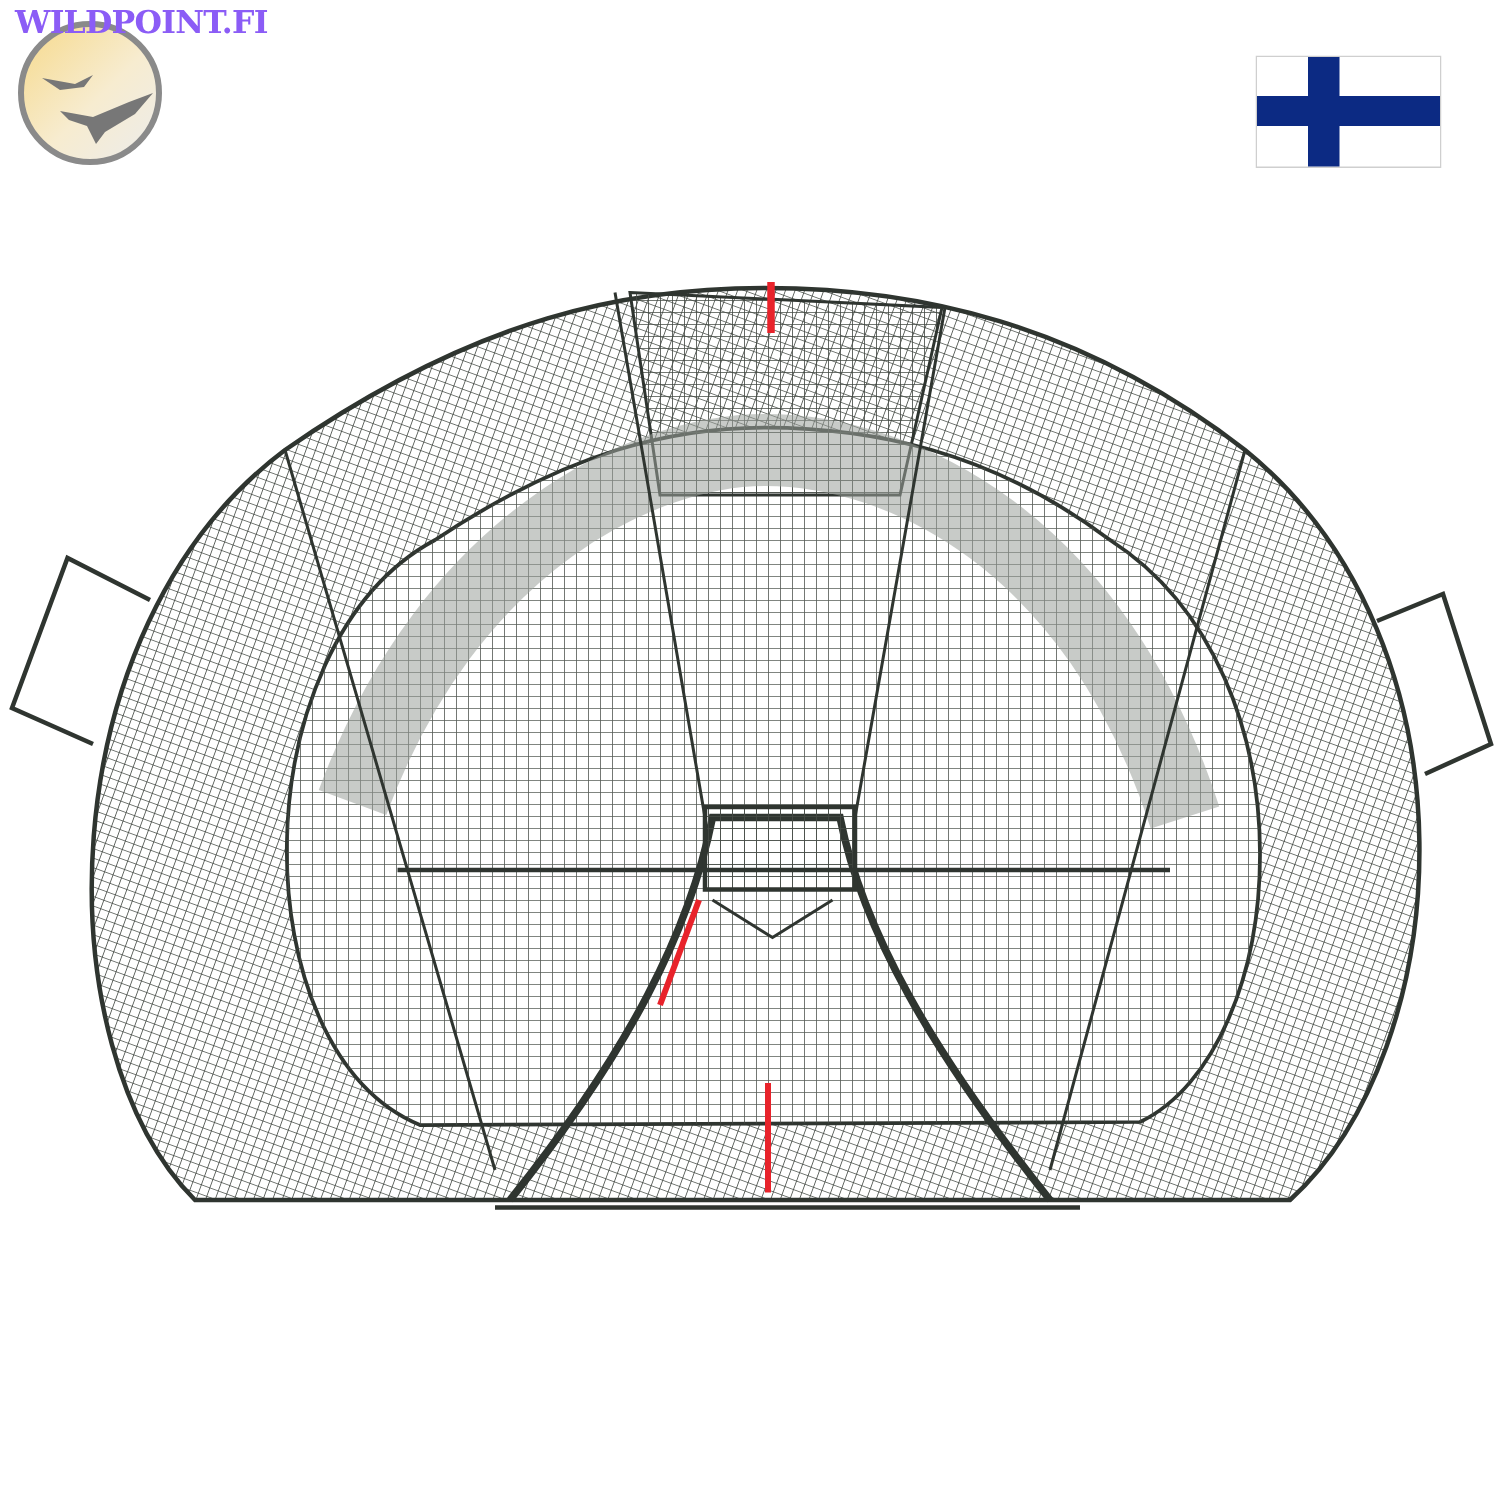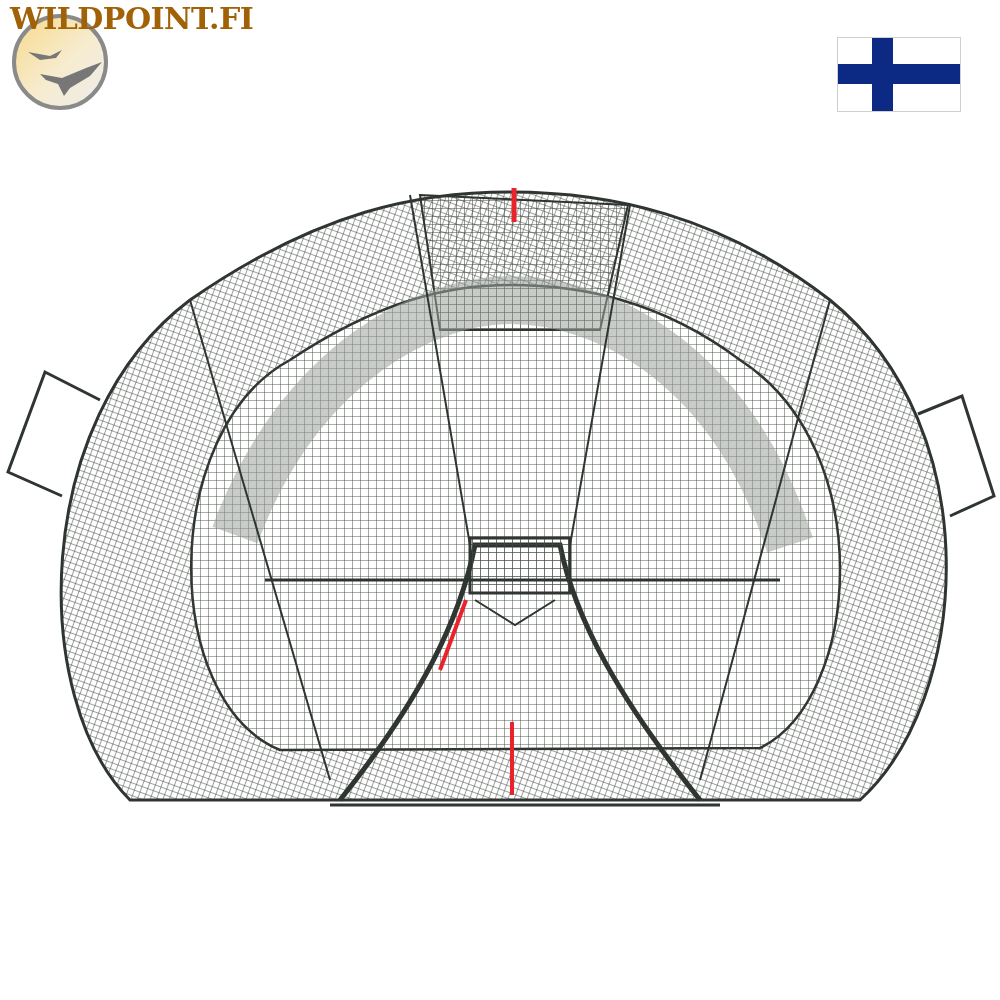--- a/index.html
+++ b/index.html
@@ -1,19 +1,19 @@
 <!DOCTYPE html>
 <html><head>
   <meta charset="utf-8">
   <style>
     html, body { margin: 0; padding: 0; background: #ffffff; }
     body { width: 1000px; height: 1000px; position: relative; overflow: hidden; font-family: "Liberation Serif", serif; }
     .brand { position: absolute; left: 0; top: 0; width: 260px; height: 120px; }
     .brand-logo { position: absolute; left: 10px; top: 12px; width: 100px; height: 100px; }
-    .brand-text { position: absolute; left: 10px; top: 4px; font-family: "DejaVu Serif", serif; font-weight: bold; font-size: 30px; letter-spacing: -0.5px; color: #a16207; line-height: 1; }
+    .brand-text { position: absolute; left: 10px; top: 4px; font-family: "DejaVu Serif", serif; font-weight: bold; font-size: 21px; letter-spacing: -0.5px; color: #8b5cf6; line-height: 1; }
     .flag { position: absolute; left: 837px; top: 37px; width: 124px; height: 75px; }
     .product { position: absolute; left: 0; top: 170px; width: 1000px; height: 660px; }
   </style>
 </head>
 <body>
 
 <div class="brand">
   <svg class="brand-logo" viewBox="0 0 100 100">
     <defs>
       <linearGradient id="lg" x1="0" y1="0" x2="1" y2="1">

